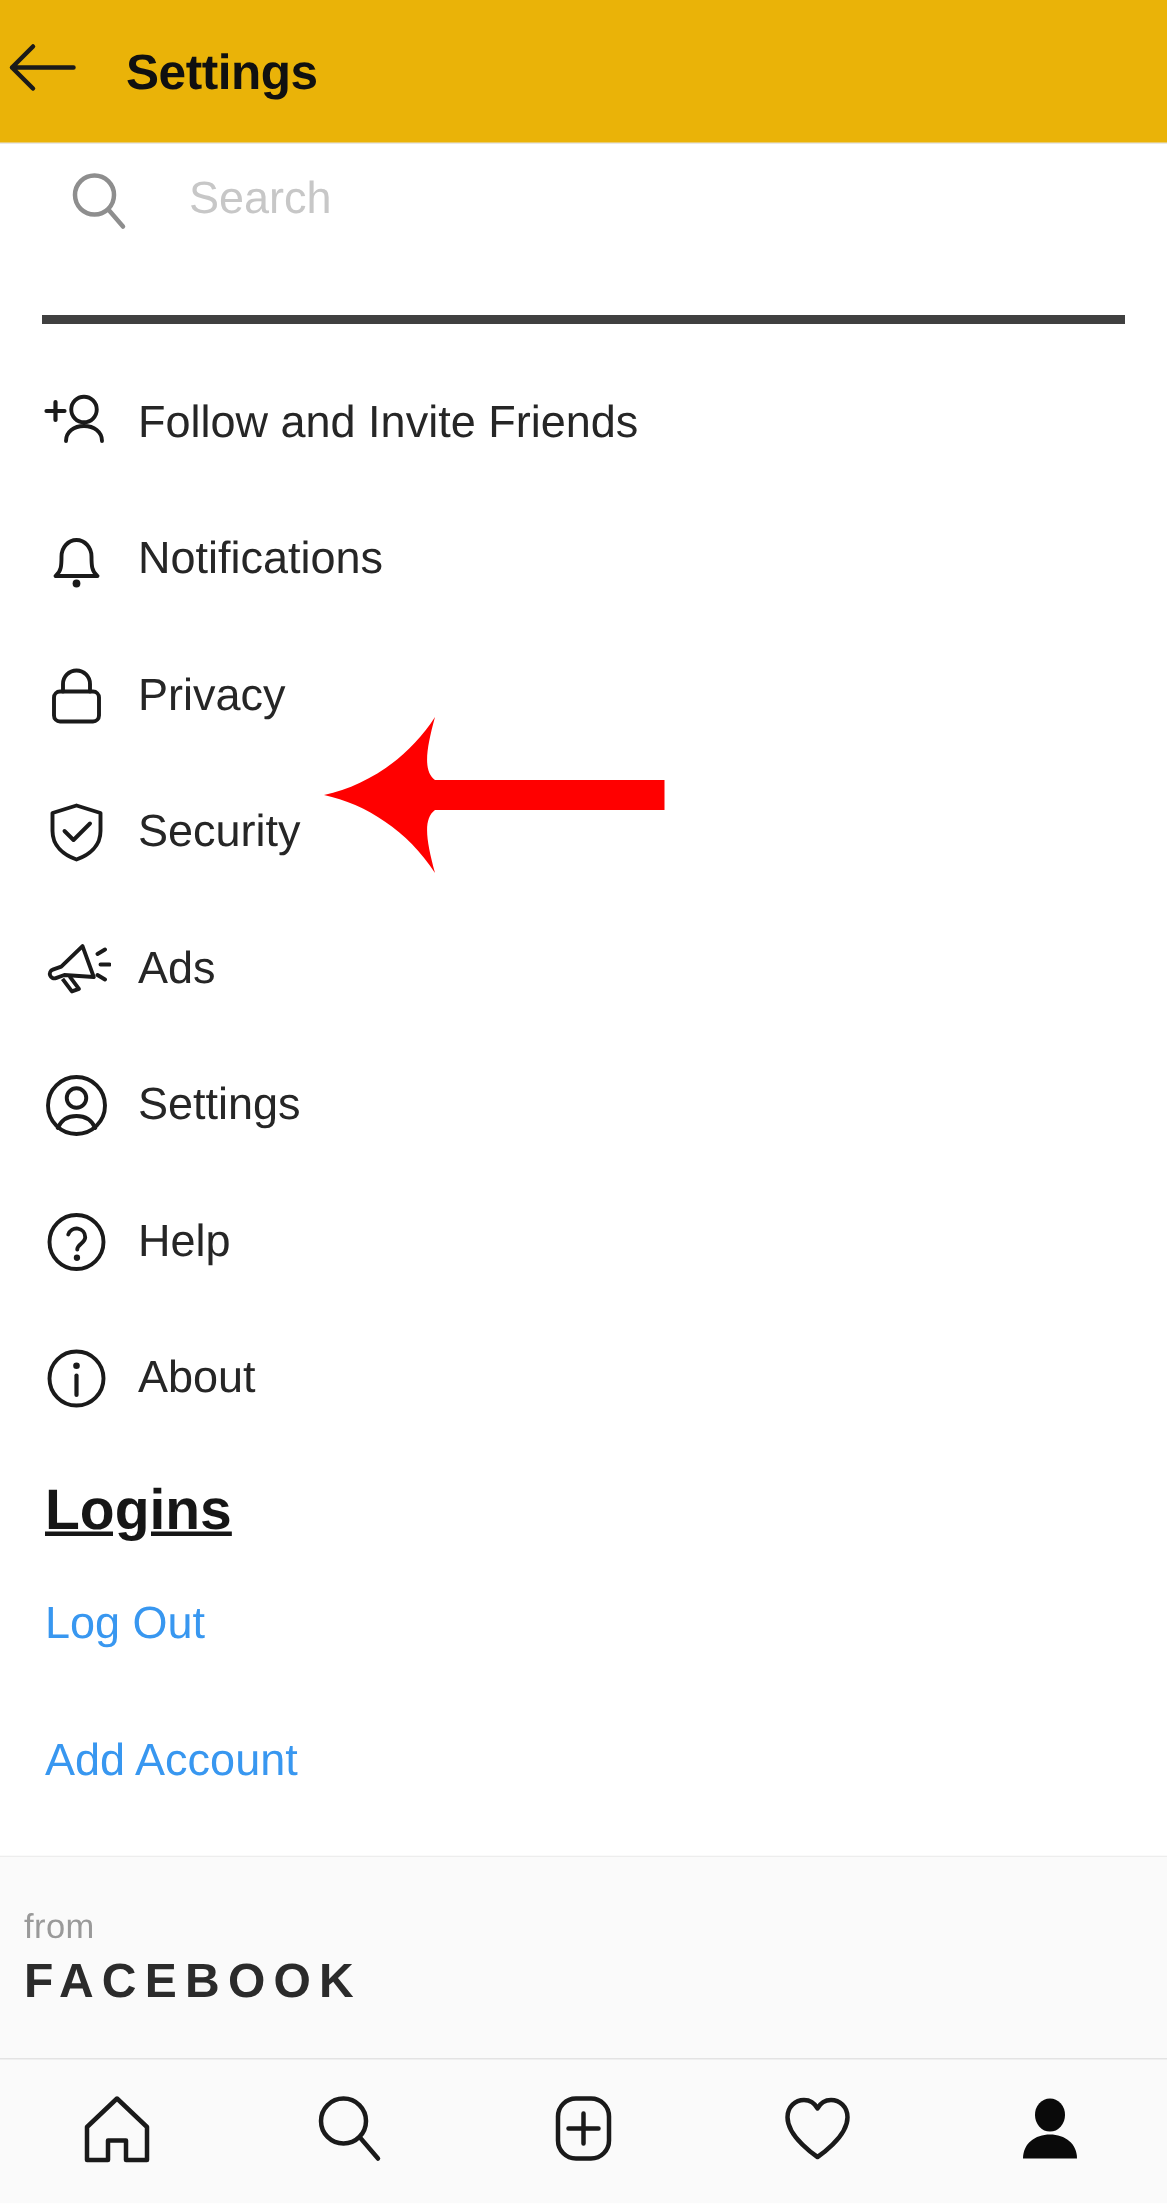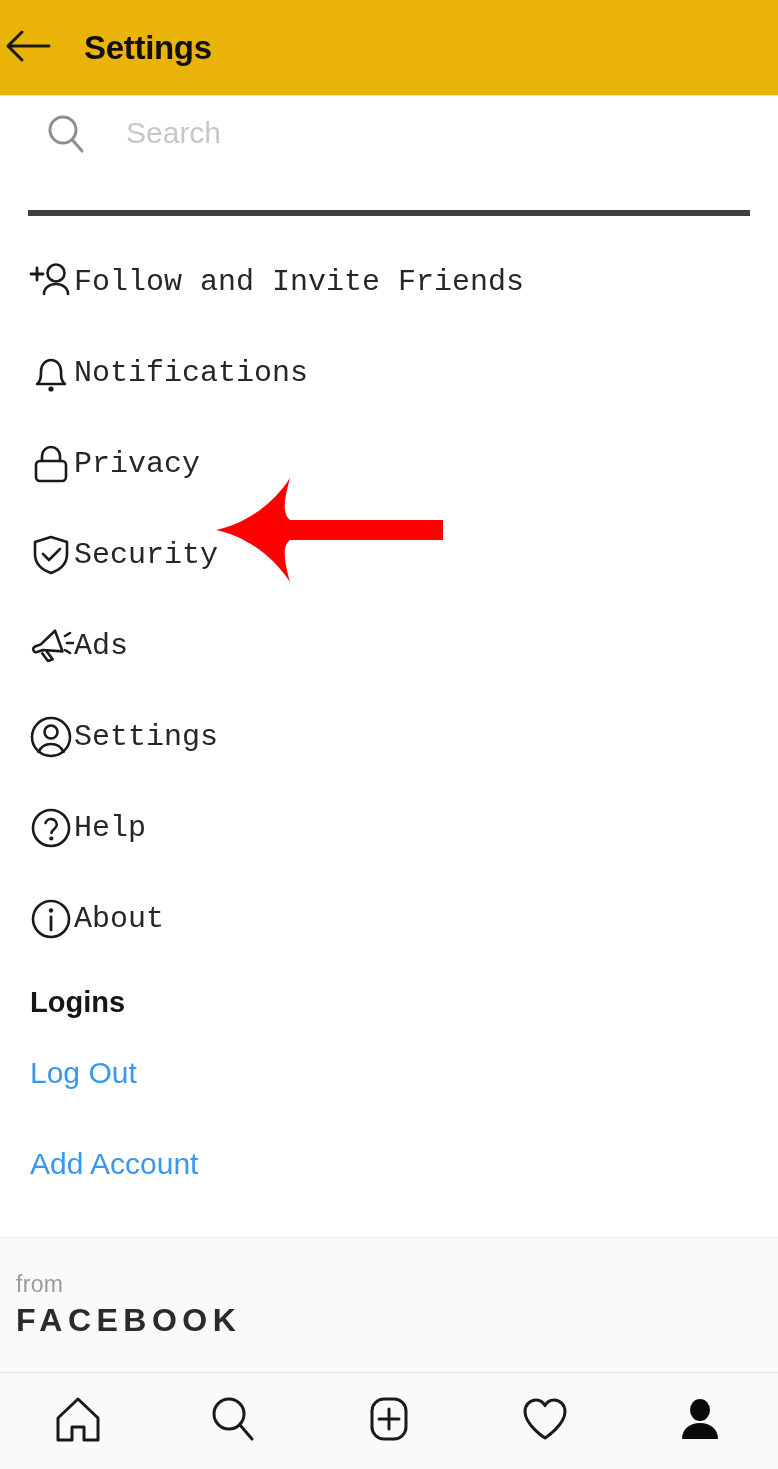--- a/index.html
+++ b/index.html
@@ -93,32 +93,33 @@
   }
   .menu-icon {
     width: 46px;
     height: 46px;
     flex: 0 0 46px;
     display: flex;
     align-items: center;
     justify-content: center;
   }
   .menu-label {
+    margin-left: 18px;
     font-size: 30px;
     color: #262626;
     line-height: 1;
-    font-family: Liberation Mono, monospace;
   }
 
   
   .section-head {
     padding: 22px 28px 8px 30px;
-    font-size: 29px;
+    font-size: 38px;
     font-weight: bold;
     color: #161616;
+    text-decoration: underline;
   }
   .link-item {
     height: 91px;
     display: flex;
     align-items: center;
     padding-left: 30px;
     font-size: 30px;
     cursor: pointer;
   }
 

